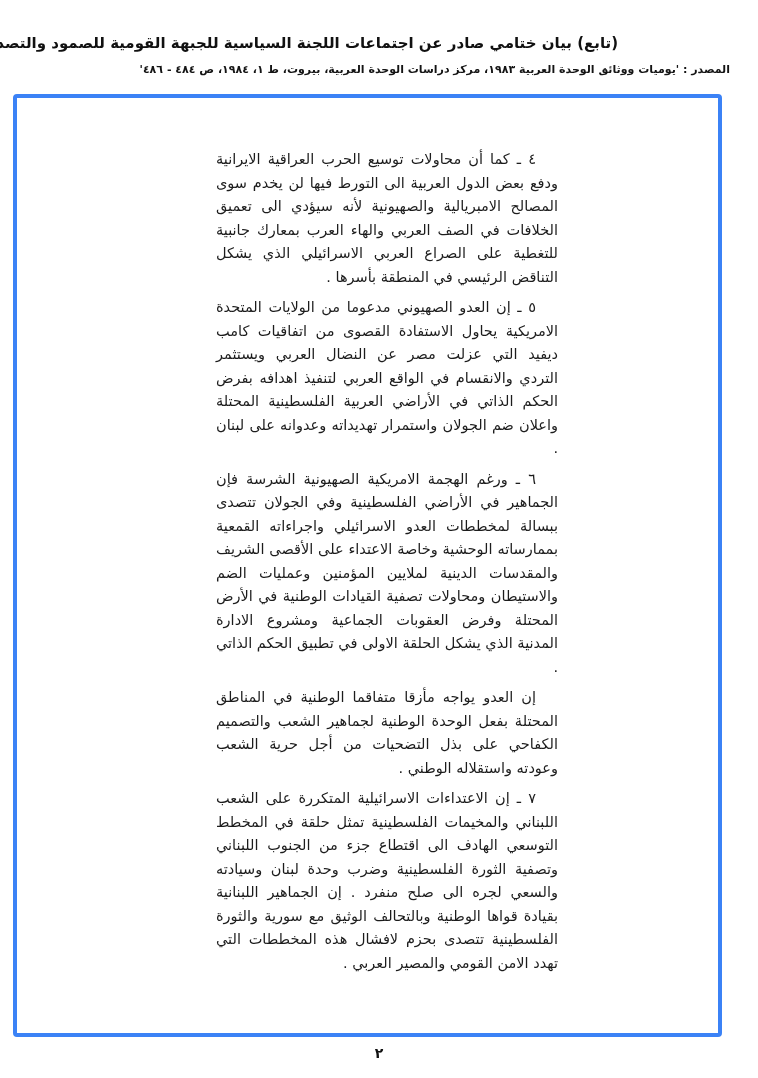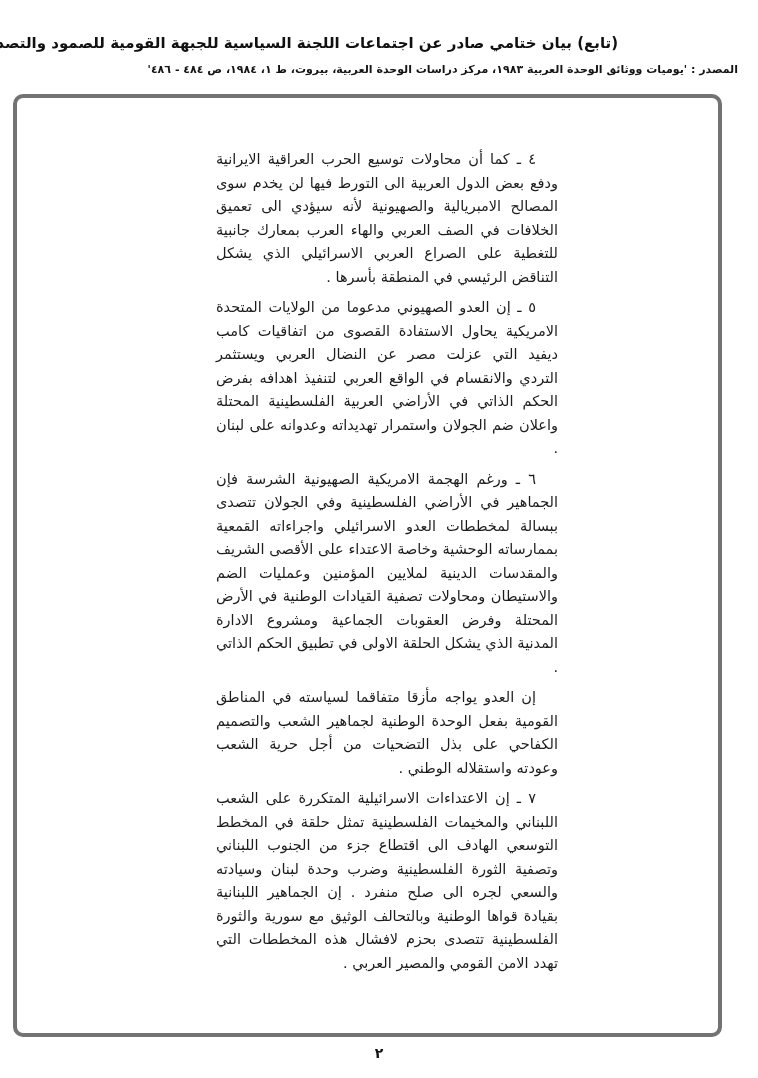--- a/index.html
+++ b/index.html
@@ -21,37 +21,37 @@
     padding: 34px 140px 0 40px;
     text-align: right;
     font-size: 15px;
     font-weight: bold;
     white-space: nowrap;
     letter-spacing: 0;
     color: #111111;
   }
   .doc-source {
     margin: 0;
-    padding: 11px 20px 0 20px;
+    padding: 11px 28px 0 20px;
     text-align: right;
     font-size: 11px;
     font-weight: bold;
     white-space: nowrap;
     color: #141414;
   }
 
   
   .highlight-box {
     position: absolute;
     left: 13px;
     top: 94px;
     width: 701px;
     height: 935px;
-    border: 4px solid #737373;
-    border-radius: 10px;
+    border: 4px solid #3b82f6;
+    border-radius: 4px;
     background: transparent;
   }
 
   
   .doc-body {
     position: absolute;
     top: 50px;
     right: 160px;
     width: 342px;
     direction: rtl;
@@ -85,20 +85,20 @@
   <div class="doc-header">
     <h1 class="doc-title">(تابع) بيان ختامي صادر عن اجتماعات اللجنة السياسية للجبهة القومية للصمود والتصدي</h1>
     <div class="doc-source">المصدر :  'يوميات ووثائق الوحدة العربية ١٩٨٣، مركز دراسات الوحدة العربية، بيروت، ط ١، ١٩٨٤، ص ٤٨٤ - ٤٨٦'</div>
   </div>
 
   <div class="highlight-box">
     <div class="doc-body">
       <p>٤ ـ كما أن محاولات توسيع الحرب العراقية الايرانية ودفع بعض الدول العربية الى التورط فيها لن يخدم سوى المصالح الامبريالية والصهيونية لأنه سيؤدي الى تعميق الخلافات في الصف العربي والهاء العرب بمعارك جانبية للتغطية على الصراع العربي الاسرائيلي الذي يشكل التناقض الرئيسي في المنطقة بأسرها .</p>
       <p>٥ ـ إن العدو الصهيوني مدعوما من الولايات المتحدة الامريكية يحاول الاستفادة القصوى من اتفاقيات كامب ديفيد التي عزلت مصر عن النضال العربي ويستثمر التردي والانقسام في الواقع العربي لتنفيذ اهدافه بفرض الحكم الذاتي في الأراضي العربية الفلسطينية المحتلة واعلان ضم الجولان واستمرار تهديداته وعدوانه على لبنان .</p>
       <p>٦ ـ ورغم الهجمة الامريكية الصهيونية الشرسة فإن الجماهير في الأراضي الفلسطينية وفي الجولان تتصدى ببسالة لمخططات العدو الاسرائيلي واجراءاته القمعية بممارساته الوحشية وخاصة الاعتداء على الأقصى الشريف والمقدسات الدينية لملايين المؤمنين وعمليات الضم والاستيطان ومحاولات تصفية القيادات الوطنية في الأرض المحتلة وفرض العقوبات الجماعية ومشروع الادارة المدنية الذي يشكل الحلقة الاولى في تطبيق الحكم الذاتي .</p>
-      <p>إن العدو يواجه مأزقا متفاقما لسياسته في المناطق القومية بفعل الوحدة الوطنية لجماهير الشعب والتصميم الكفاحي على بذل التضحيات من أجل حرية الشعب وعودته واستقلاله الوطني .</p>
+      <p>إن العدو يواجه مأزقا متفاقما الوطنية في المناطق المحتلة بفعل الوحدة الوطنية لجماهير الشعب والتصميم الكفاحي على بذل التضحيات من أجل حرية الشعب وعودته واستقلاله الوطني .</p>
       <p>٧ ـ إن الاعتداءات الاسرائيلية المتكررة على الشعب اللبناني والمخيمات الفلسطينية تمثل حلقة في المخطط التوسعي الهادف الى اقتطاع جزء من الجنوب اللبناني وتصفية الثورة الفلسطينية وضرب وحدة لبنان وسيادته والسعي لجره الى صلح منفرد . إن الجماهير اللبنانية بقيادة قواها الوطنية وبالتحالف الوثيق مع سورية والثورة الفلسطينية تتصدى بحزم لافشال هذه المخططات التي تهدد الامن القومي والمصير العربي .</p>
     </div>
   </div>
 
   <div class="page-number">٢</div>
 
 </div>
 
 </body></html>

